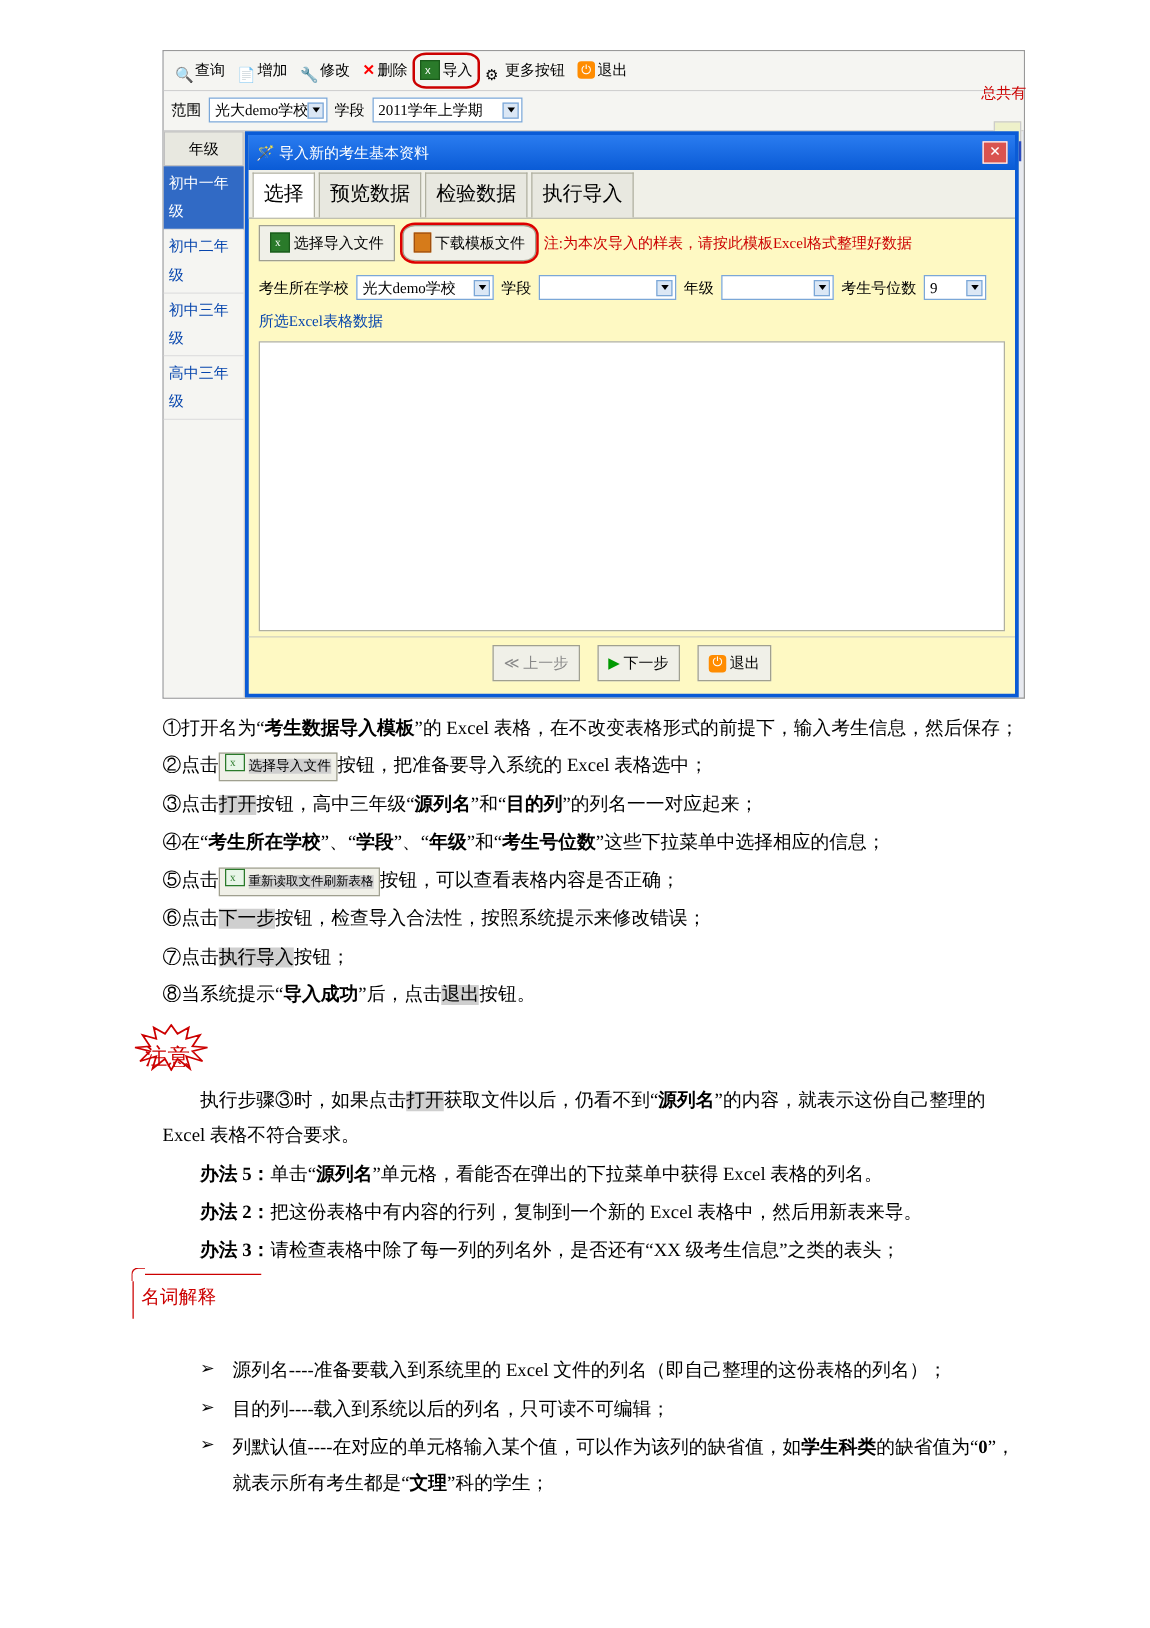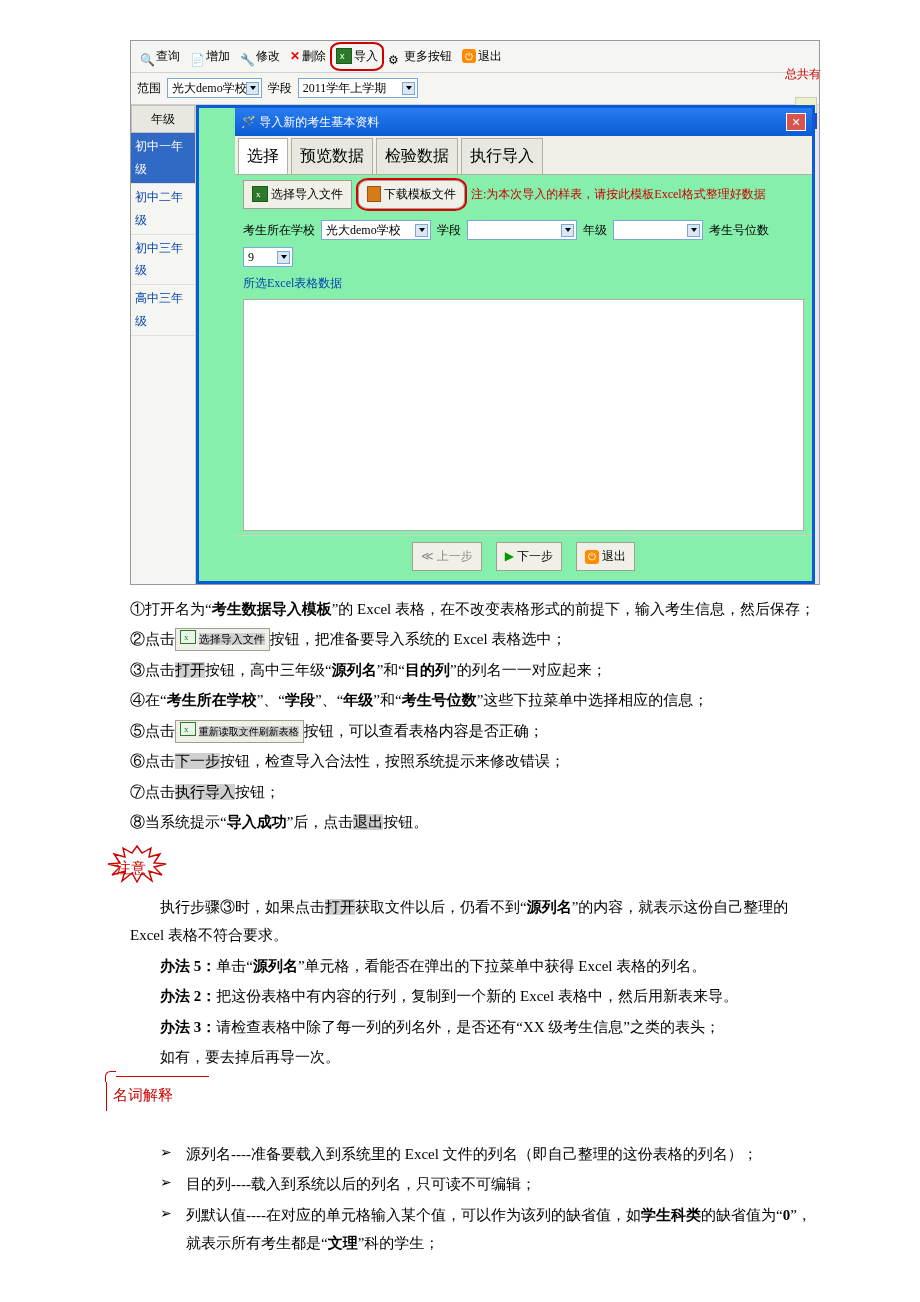--- a/index.html
+++ b/index.html
@@ -52,22 +52,22 @@
   .body-row { display:flex; min-height:450px; }
   .sidebar {
     width:64px; background:#f5f5f2; border-right:1px solid #ccc;
     font-size:12px;
   }
   .side-head { background:#e8e8e0; border:1px solid #c0c0c0; text-align:center; padding:2px 0;}
   .side-item { padding:2px 4px; border-bottom:1px solid #e0e0e0; color:#0645ad;}
   .side-item.sel { background:#316ac5; color:#fff;}
   .dialog-area { flex:1; padding:0 0 0 0; position:relative; }
   .dialog {
-    border:3px solid #0a5bd6; background:#86efac;
-    margin:0 4px 0 0; position:relative;padding-left:36px;
+    border:3px solid #0a5bd6; background:#fef9c3;
+    margin:0 4px 0 0; position:relative;
   }
   .dlg-title {
     background: linear-gradient(#2a7cf0,#0a5bd6);
     color:#fff; font-size:12px; padding:3px 6px;
     display:flex; align-items:center; justify-content:space-between;
     font-family: "SimSun", sans-serif;
   }
   .dlg-close {
     background:#d9534f; width:18px; height:16px; border:1px solid #fff;
     display:inline-flex;align-items:center;justify-content:center;color:#fff;font-size:11px;
@@ -134,21 +134,21 @@
     background:#e8f5e8; border:1px solid #2a7a2a; position:relative;
   }
   .mini-excel::after{content:"x";color:#2a7a2a;font-size:9px;position:absolute;left:3px;top:-2px;}
   .note-box {
     position:relative; margin:8px 0 6px -28px; height:42px;
   }
   .note-burst {
     width:70px; height:38px; position:absolute; left:0; top:0;
   }
   .note-label {
-    position:absolute; left:14px; top:9px; color:#c00; font-size:15px;
+    position:absolute; left:14px; top:9px; color:#c00; font-size:18px;
     font-family:"SimSun";
   }
   .term-box {
     border:1.5px solid #c00; border-right:none; border-bottom:none;
     width:90px; padding:4px 6px 2px 6px; margin-left:-24px; margin-top:4px;
     position:relative;
   }
   .term-box::before {
     content:""; position:absolute; left:-2px; top:-6px;
     width:10px; height:10px; border:1.5px solid #c00;
@@ -285,21 +285,20 @@
     <polygon points="35,1 40,8 49,3 47,12 58,9 52,18 64,19 52,22 60,30 47,26 50,36 40,28 35,37 30,28 20,36 23,26 10,30 18,22 6,19 18,18 12,9 23,12 21,3 30,8" fill="none" stroke="#c00" stroke-width="1.4"></polygon>
   </svg>
   <span class="note-label">注意</span>
 </div>
 
 <div class="doc-text">
 <p class="indent"><span>执行步骤③时，如果点击</span><span class="gray-hl">打开</span><span>获取文件以后，仍看不到“</span><span class="bold">源列名</span><span>”的内容，就表示这份自己整理的 Excel 表格不符合要求。</span></p>
 <p class="indent"><span class="bold">办法 5：</span><span>单击“</span><span class="bold">源列名</span><span>”单元格，看能否在弹出的下拉菜单中获得 Excel 表格的列名。</span></p>
 <p class="indent"><span class="bold">办法 2：</span><span>把这份表格中有内容的行列，复制到一个新的 Excel 表格中，然后用新表来导。</span></p>
 <p class="indent"><span class="bold">办法 3：</span><span>请检查表格中除了每一列的列名外，是否还有“XX 级考生信息”之类的表头；</span></p>
-<p class="indent">如有，要去掉后再导一次。</p>
 </div>
 
 <div class="term-box">
   <span class="term-label">名词解释</span>
 </div>
 <br>
 <div class="bullet-list doc-text">
   <p>源列名----准备要载入到系统里的 Excel 文件的列名（即自己整理的这份表格的列名）；</p>
   <p>目的列----载入到系统以后的列名，只可读不可编辑；</p>
   <p><span>列默认值----在对应的单元格输入某个值，可以作为该列的缺省值，如</span><span class="bold">学生科类</span><span>的缺省值为“</span><span class="bold">0</span><span>”，就表示所有考生都是“</span><span class="bold">文理</span><span>”科的学生；</span></p>

